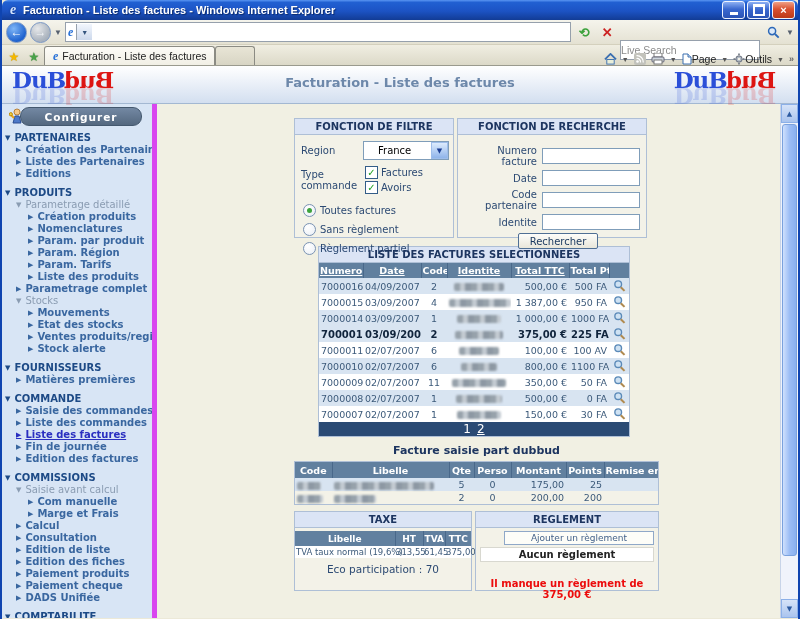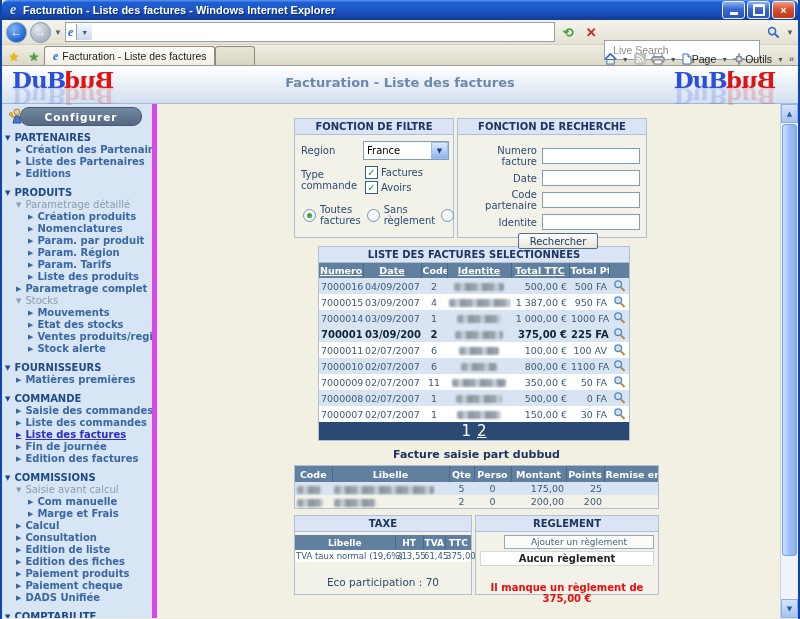--- a/index.html
+++ b/index.html
@@ -32,21 +32,21 @@
   .mini-dd{font-size:8px;color:#56606e;}
   .url-field{flex:1;height:18px;background:#fff;border:1px solid #96a0ac;display:flex;align-items:center;
     padding:0 2px;gap:3px;min-width:0;}
   .ie-doc{font-family:"Liberation Serif",serif;font-style:italic;font-weight:bold;color:#2a72d8;font-size:12px;}
   .url-text{font-size:11px;color:#111;white-space:nowrap;overflow:hidden;flex:1;}
   .url-dd{width:15px;height:16px;background:linear-gradient(180deg,#f2f6fd,#cdd9ec);border-left:1px solid #96a0ac;
     display:flex;align-items:center;justify-content:center;font-size:7px;color:#35557e;}
   .chrome-sq{width:20px;height:19px;display:flex;align-items:center;justify-content:center;border-radius:2px;}
   .refresh-glyph{color:#3da23d;font-weight:bold;font-size:13px;}
   .stop-glyph{color:#cc2222;font-weight:bold;font-size:13px;}
-  .search-field{width:138px;height:18px;background:#fff;border:1px solid #96a0ac;display:flex;align-items:center;padding:0 8px;margin-top:36px;}
+  .search-field{width:138px;height:18px;background:#fff;border:1px solid #96a0ac;display:flex;align-items:center;padding:0 0;margin-top:36px;}
   .search-ph{font-size:10.5px;color:#8b8b8b;}
   
   .tabsrow{height:20px;display:flex;align-items:flex-end;background:linear-gradient(180deg,#f0eee2,#dcd9c8);
     border-bottom:1px solid #9a9a8e;padding:0 2px;}
   .fav-btn{width:20px;height:17px;display:flex;align-items:center;justify-content:center;font-size:12px;}
   .star-gold{color:#f4b800;text-shadow:0 0 1px #a87c00;}
   .star-add{color:#4aa34a;text-shadow:0 0 1px #2c6e2c;}
   .tab{height:18px;display:flex;align-items:center;gap:4px;padding:0 8px;font-size:10.5px;color:#222;
     background:linear-gradient(180deg,#fdfcf7,#f1efe5);border:1px solid #8b8b83;border-bottom:none;
     border-radius:3px 3px 0 0;max-width:220px;}
@@ -89,28 +89,28 @@
     font-size:10px;color:#2c4a73;}
   .row-panels{display:flex;gap:3px;width:365px;}
   .panel{border:1px solid #aebfd6;background:#f3f2e8;box-sizing:border-box;}
   .panel-title{height:15px;background:#dbe4f5;border-bottom:1px solid #aebfd6;color:#1d3560;font-weight:bold;
     font-size:10px;text-align:center;line-height:15px;}
   .panel.filter{width:160px;height:120px;}
   .panel.searchp{width:190px;height:120px;}
   .f-row{display:flex;align-items:center;margin:6px 4px 0 6px;}
   .f-row .lbl{flex:1;font-size:10px;color:#2c4a73;}
   .select{width:84px;height:17px;background:#fff;border:1px solid #7f9db9;display:flex;align-items:center;font-size:10px;color:#000;}
-  .select .sel-txt{flex:1;padding-left:3px;}
+  .select .sel-txt{flex:1;padding-left:14px;}
   .sel-btn{width:15px;height:15px;background:linear-gradient(180deg,#dcebfd,#8fb4ea);border:1px solid #9dbdea;
     display:flex;align-items:center;justify-content:center;font-size:7px;color:#1c3f94;}
   .checks{display:flex;flex-direction:column;gap:2px;width:84px;}
   .cbrow{display:flex;align-items:center;gap:3px;}
   .cb{width:11px;height:11px;background:#fff;border:1px solid #335d88;display:flex;align-items:center;justify-content:center;
     font-size:10px;color:#21a121;font-weight:bold;flex:none;}
-  .radios{margin:10px 0 0 8px;display:flex;flex-direction:row;gap:6px;}
+  .radios{margin:10px 0 0 8px;display:flex;flex-direction:column;gap:6px;}
   .rdrow{display:flex;align-items:center;gap:4px;}
   .rd{width:11px;height:11px;border:1px solid #7a93b3;border-radius:50%;background:radial-gradient(circle at 35% 30%,#fff,#e9eef5);
     display:flex;align-items:center;justify-content:center;flex:none;}
   .rd .dot{width:5px;height:5px;border-radius:50%;background:#3da33d;}
   .search-body{padding-top:10px;}
   .s-row{display:flex;align-items:center;margin:0 6px 3px 6px;}
   .s-row .lbl{flex:1;text-align:right;padding-right:5px;color:#2c4a73;}
   .s-row input{width:92px;height:14px;border:1px solid #7f9db9;background:#fff;font-size:10px;padding:0 2px;box-sizing:content-box;}
   .xp-btn{display:block;margin:3px auto 0 60px;width:80px;height:16px;background:linear-gradient(180deg,#fdfdfa,#e8e6da);
     border:1px solid #4f6f94;border-radius:2px;font-size:10px;color:#17365d;font-family:"DejaVu Sans",sans-serif;}
@@ -122,39 +122,39 @@
     font-size:9.5px;overflow:hidden;white-space:nowrap;}
   .liste th:first-child{border-left:none;}
   .liste th.sortable{text-decoration:underline;}
   .liste td{height:16px;padding:0 2px;color:#3c5a7a;white-space:nowrap;overflow:hidden;}
   .liste tr.alt td{background:#d8e4f1;}
   .liste tr.sel td{font-weight:bold;color:#10243c;background:#d8e4f1;font-size:10px;}
   .td-r{text-align:right;}
   .td-c{text-align:center;}
   .redact{display:inline-block;height:8px;border-radius:2px;vertical-align:middle;
     background:repeating-linear-gradient(90deg,#97a2ab 0 6px,#c3cad1 6px 11px,#8d98a3 11px 17px);filter:blur(1.3px);}
-  .liste tfoot td{background:#2a4a74;color:#fff;text-align:center;height:14px;font-size:15px;}
+  .liste tfoot td{background:#2a4a74;color:#fff;text-align:center;height:14px;font-size:12px;}
   .pg-link{text-decoration:underline;margin-left:6px;color:#fff;}
   .mag{display:inline-block;}
   
   .caption{width:365px;text-align:center;font-weight:bold;color:#1d3560;font-size:11px;margin:7px 0 4px 0;}
   .panel.detail{width:365px;}
   .dtl{width:363px;font-size:9.5px;}
   .dtl th{background:#61809f;color:#fff;height:14px;border-left:1px solid #49688a;font-size:9.5px;overflow:hidden;white-space:nowrap;}
   .dtl th:first-child{border-left:none;}
   .dtl td{height:13px;padding:0 2px;color:#3c5a7a;white-space:nowrap;}
   .dtl tr.alt td{background:#d8e4f1;}
   
   .row-panels.bottom{margin-top:6px;}
   .panel.taxe{width:178px;height:80px;}
   .taxe-tbl{width:170px;margin:3px auto 0 auto;font-size:8.5px;}
   .taxe-tbl th{background:#61809f;color:#fff;height:13px;border-left:1px solid #49688a;font-size:9px;}
   .taxe-tbl th:first-child{border-left:none;}
   .taxe-tbl td{background:#fff;color:#3c5a7a;height:12px;white-space:nowrap;padding:0 1px;}
-  .eco{text-align:center;margin-top:14px;font-size:10.5px;color:#2c4a73;}
+  .eco{text-align:center;margin-top:5px;font-size:10.5px;color:#2c4a73;}
   .panel.reglement{width:184px;height:80px;}
   .flat-btn{display:block;margin:3px 4px 0 auto;width:150px;height:14px;background:#fdfdf8;border:1px solid #8fa8c8;
     font-size:9px;color:#44628a;font-family:"DejaVu Sans",sans-serif;}
   .no-reg{margin:2px 4px 0 4px;background:#fff;border:1px solid #d8d8d0;text-align:center;font-weight:bold;
     color:#222;font-size:10px;height:13px;line-height:13px;}
   .warning{margin-top:16px;text-align:center;color:#ec0c0c;font-weight:bold;font-size:10px;}
   
   .scrollbar{width:17px;flex:none;background:#f0f3fb;border-left:1px solid #c8d4e8;display:flex;flex-direction:column;}
   .sb-btn{height:17px;background:linear-gradient(180deg,#d6e3f8,#aac4ee);border:1px solid #8cb0e8;color:#2c5aa0;
     font-size:7px;display:flex;align-items:center;justify-content:center;}

